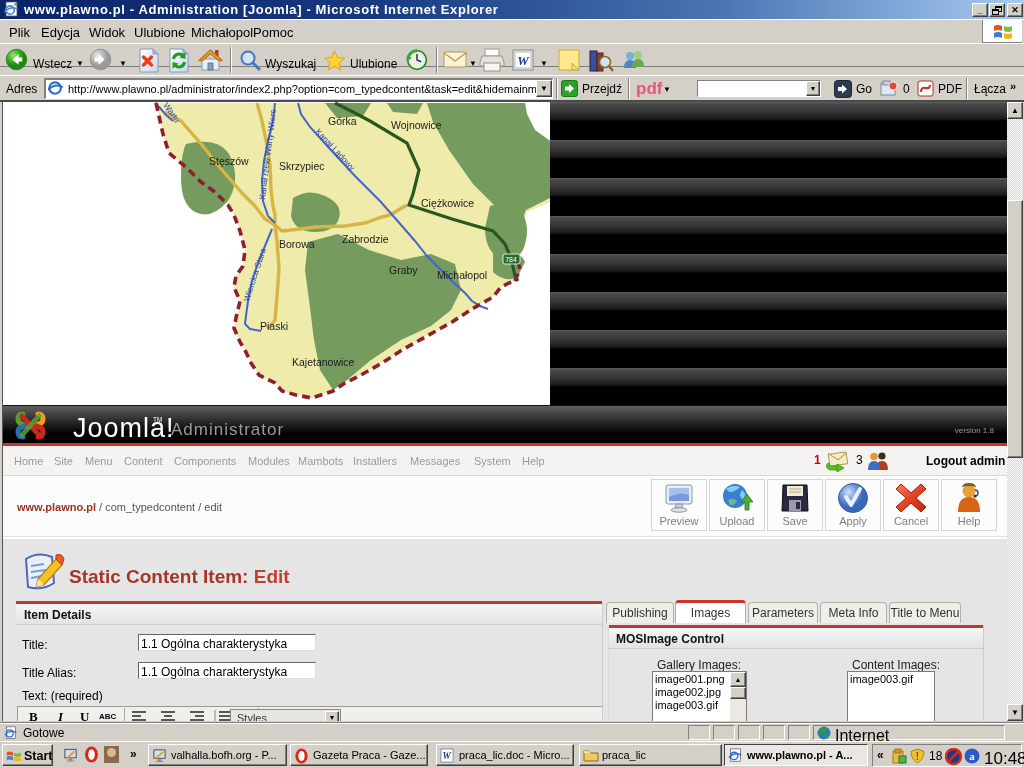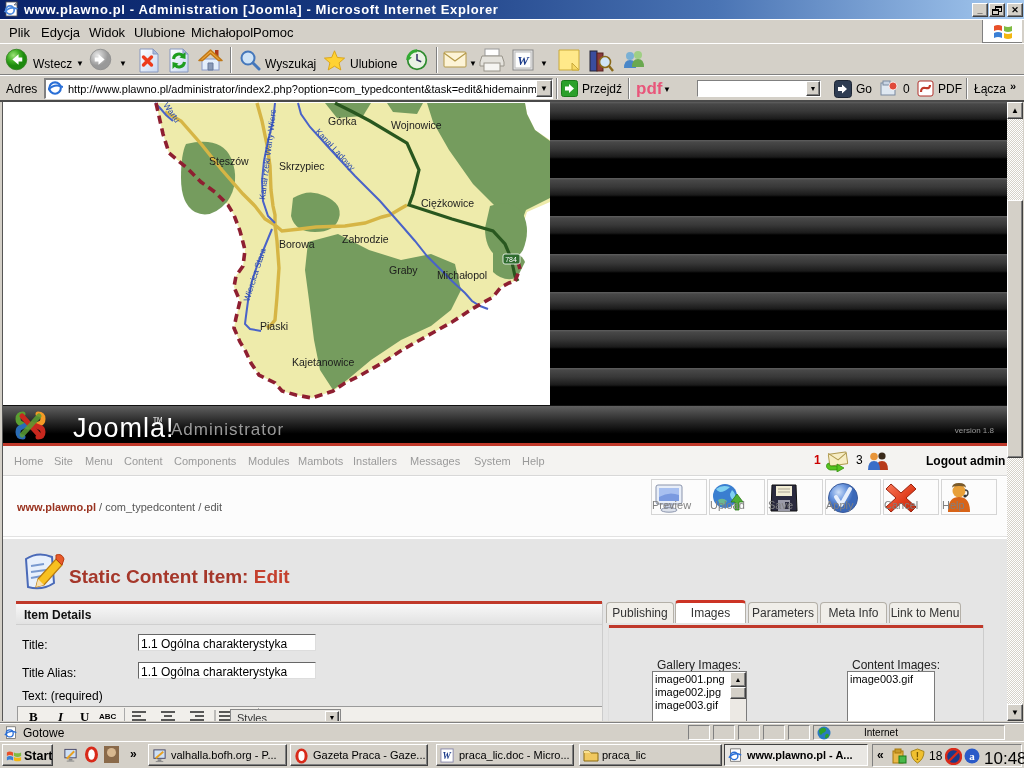--- a/index.html
+++ b/index.html
@@ -12,21 +12,21 @@
   #titlebar .ticon { left:3px; top:1px; }
   #titlebar .ttext { left:24px; top:2px; color:#fff; font-weight:bold; font-size:13px; letter-spacing:0.62px; }
   .wbtn { position:absolute; top:3px; width:16px; height:14px; background:#d4d0c8;
     border-top:1px solid #fff; border-left:1px solid #fff; border-right:1px solid #404040; border-bottom:1px solid #404040;
     box-shadow:inset -1px -1px 0 #808080; font-size:9px; text-align:center; line-height:12px; font-weight:bold; color:#000; }
   
   #menubar { left:0; top:19px; width:1024px; height:24px; background:#d4d0c8; border-top:1px solid #fff; }
   #menubar span { position:absolute; top:5px; font-size:13px; color:#000; }
   #logobox { left:982px; top:20px; width:40px; height:23px; background:#fff; border-left:1px solid #808080; border-bottom:1px solid #808080; }
   
-  #toolbar { left:0; top:43px; width:1024px; height:32px; background:#d4d0c8; border-top:1px solid #fff; border-bottom:1px solid #808080; }
+  #toolbar { left:0; top:43px; width:1024px; height:24px; background:#d4d0c8; border-top:1px solid #fff; border-bottom:1px solid #808080; }
   #toolbar .lbl { position:absolute; top:13px; font-size:12px; color:#000; }
   .tsep { position:absolute; top:3px; width:2px; height:26px; border-left:1px solid #808080; border-right:1px solid #fff; }
   .dArr { position:absolute; font-size:8px; color:#000; }
   
   #addrbar { left:0; top:75px; width:1024px; height:25px; background:#d4d0c8; border-top:1px solid #fff; }
   #addrbar .albl { position:absolute; left:6px; top:6px; font-size:12px; color:#000; }
   #urlbox { left:44px; top:2px; width:509px; height:21px; background:#fff; overflow:hidden;
     border-top:2px solid #808080; border-left:2px solid #808080; border-right:1px solid #fff; border-bottom:1px solid #fff; }
   #urlbox .utext { position:absolute; left:22px; top:3px; font-size:11px; color:#000; white-space:nowrap; }
   .combobtn { position:absolute; background:#d4d0c8; border-top:1px solid #fff; border-left:1px solid #fff; border-right:1px solid #404040; border-bottom:1px solid #404040; box-shadow:inset -1px -1px 0 #808080; text-align:center; }
@@ -41,21 +41,21 @@
   #jheader .jname { position:absolute; left:46px; top:7px; color:#fff; font-size:27px; letter-spacing:1px;margin-left:24px; }
   #jheader .jadmin { position:absolute; left:168px; top:14px; color:#9a9a9a; font-size:17px; letter-spacing:1px; }
   #jheader .jver { position:absolute; right:14px; top:20px; color:#999; font-size:8px; }
   #redline { position:absolute; left:0; top:341px; width:1005px; height:3px; background:#c0392a; }
   
   #jmenu { position:absolute; left:0; top:344px; width:1005px; height:30px; background:#f4f3f1; border-bottom:1px solid #d8d8d8; }
   #jmenu span { position:absolute; top:9px; font-size:11px; color:#9a9a9a; }
   #jmenu .logout { color:#000; font-weight:bold; font-size:12px; }
   
   #jtoolzone { position:absolute; left:0; top:375px; width:1005px; height:60px; background:#fcfcfc; border-bottom:1px solid #e2e2e2; }
-  .jbtn { position:absolute; top:2px; width:56px; height:36px; border:1px solid #d5d5d5; background:#fcfcfc; }
+  .jbtn { position:absolute; top:2px; width:56px; height:52px; border:1px solid #d5d5d5; background:#fcfcfc; text-align:center; }
   .jbtn .cap { position:absolute; bottom:3px; width:100%; font-size:11px; color:#808080; }
   
   #content { position:absolute; left:0; top:437px; width:1005px; height:184px; background:#e5e5e5; }
   .hred { color:#a5372a; font-weight:bold; font-size:19px; }
   .hred2 { color:#c4402e; font-weight:bold; font-size:19px; }
   .tab { position:absolute; top:63px; height:21px; white-space:nowrap; overflow:hidden; background:#f0eee9; border:1px solid #b4b0a8; border-bottom:none; border-radius:4px 4px 0 0; font-size:12px; color:#333; padding:3px 0 0 0; text-align:center; }
   .tabact { top:61px; height:23px; background:#fff; border:1px solid #b4b0a8; border-top:3px solid #cc3425; border-bottom:none; z-index:3; }
   
   #statusbar { left:0; top:721px; width:1024px; height:20px; background:#d4d0c8; border-top:1px solid #d4d0c8; }
   #statusbar::before { content:""; position:absolute; left:0; top:0; width:100%; height:1px; background:#808080; }
@@ -515,25 +515,28 @@
       <div style="position:absolute;left:339px;top:20px;width:73px;height:17px;background:#e8e6e2;border:1px solid #888;">
         <span style="position:absolute;left:6px;top:2px;font-size:11px;color:#333;">Format</span>
         <div class="combobtn" style="right:1px;top:1px;width:14px;height:13px;font-size:7px;line-height:12px;">▼</div>
       </div>
     </div>
 
     <div class="tab" style="left:603px;width:68px;">Publishing</div>
     <div class="tab tabact" style="left:672px;width:71px;text-align:center;">Images</div>
     <div class="tab" style="left:745px;width:70px;">Parameters</div>
     <div class="tab" style="left:817px;width:67px;">Meta Info</div>
-    <div class="tab" style="left:886px;width:72px;">Link to Menu</div>
+    <div class="tab" style="left:886px;width:72px;">Title to Menu</div>
     <div style="position:absolute;left:599px;top:63px;width:1px;height:121px;background:#ccc;"></div>
 
     <div style="position:absolute;left:605px;top:86px;width:376px;height:98px;border-left:1px solid #ddd;border-right:1px solid #ccc;">
       <div style="position:absolute;left:0;top:0;width:374px;height:3px;background:#c0392a;"></div>
+      <div style="position:absolute;left:0;top:3px;width:374px;height:21px;background:linear-gradient(180deg,#f8f8f8,#e2e2e2);border-bottom:1px solid #cfcfcf;">
+        <span style="position:absolute;left:7px;top:4px;font-size:12px;font-weight:bold;color:#111;">MOSImage Control</span>
+      </div>
       <span style="position:absolute;left:48px;top:33px;font-size:12px;color:#222;">Gallery Images:</span>
       <div style="position:absolute;left:43px;top:46px;width:95px;height:52px;background:#fff;border:1px solid #7b7b7b;">
         <div style="font-size:11px;padding:1px 0 0 2px;line-height:13px;">image001.png<br>image002.jpg<br>image003.gif</div>
         <div style="position:absolute;right:0px;top:0px;width:16px;height:50px;background:#ece9e4;">
           <div class="combobtn" style="left:0;top:0;width:16px;height:15px;font-size:7px;line-height:14px;">▲</div>
           <div class="combobtn" style="left:0;top:15px;width:16px;height:12px;"></div>
         </div>
       </div>
       <span style="position:absolute;left:243px;top:33px;font-size:12px;color:#222;">Content Images:</span>
       <div style="position:absolute;left:238px;top:46px;width:88px;height:52px;background:#fff;border:1px solid #7b7b7b;">
@@ -562,21 +565,21 @@
   <div class="spanel" style="left:713px;width:22px;"></div>
   <div class="spanel" style="left:738px;width:22px;"></div>
   <div class="spanel" style="left:763px;width:22px;"></div>
   <div class="spanel" style="left:788px;width:22px;"></div>
   <div class="spanel" style="left:813px;width:192px;">
     <svg style="position:absolute;left:3px;top:0px;" width="14" height="14" viewBox="0 0 14 14">
       <circle cx="7" cy="7" r="6.5" fill="#2a7ac0"></circle>
       <path d="M2 4 Q5 1 8 2 Q10 4 8 6 Q5 7 4 9 Q2 8 2 4 Z" fill="#2ca02c"></path>
       <path d="M9 8 Q12 7 12 10 Q10 13 8 12 Q8 9 9 8 Z" fill="#2ca02c"></path>
     </svg>
-    <span style="position:absolute;left:21px;top:1px;font-size:10px;margin-left:29px;">Internet</span>
+    <span style="position:absolute;left:21px;top:1px;font-size:16px;">Internet</span>
   </div>
 </div>
 
 <div class="abs" id="taskbar">
   <div class="tbtn" style="left:2px;width:51px;">
     <svg class="ic" width="16" height="16" viewBox="0 0 18 18">
       <path d="M1 5 Q4 3 8 5 L8 9 Q4 7 1 9 Z" fill="#e8502a"></path>
       <path d="M9 5 Q13 7 17 5 L17 9 Q13 11 9 9 Z" fill="#7fbb42"></path>
       <path d="M1 10 Q4 8 8 10 L8 14 Q4 12 1 14 Z" fill="#3a7fd5"></path>
       <path d="M9 10 Q13 12 17 10 L17 14 Q13 16 9 14 Z" fill="#f3b712"></path>

